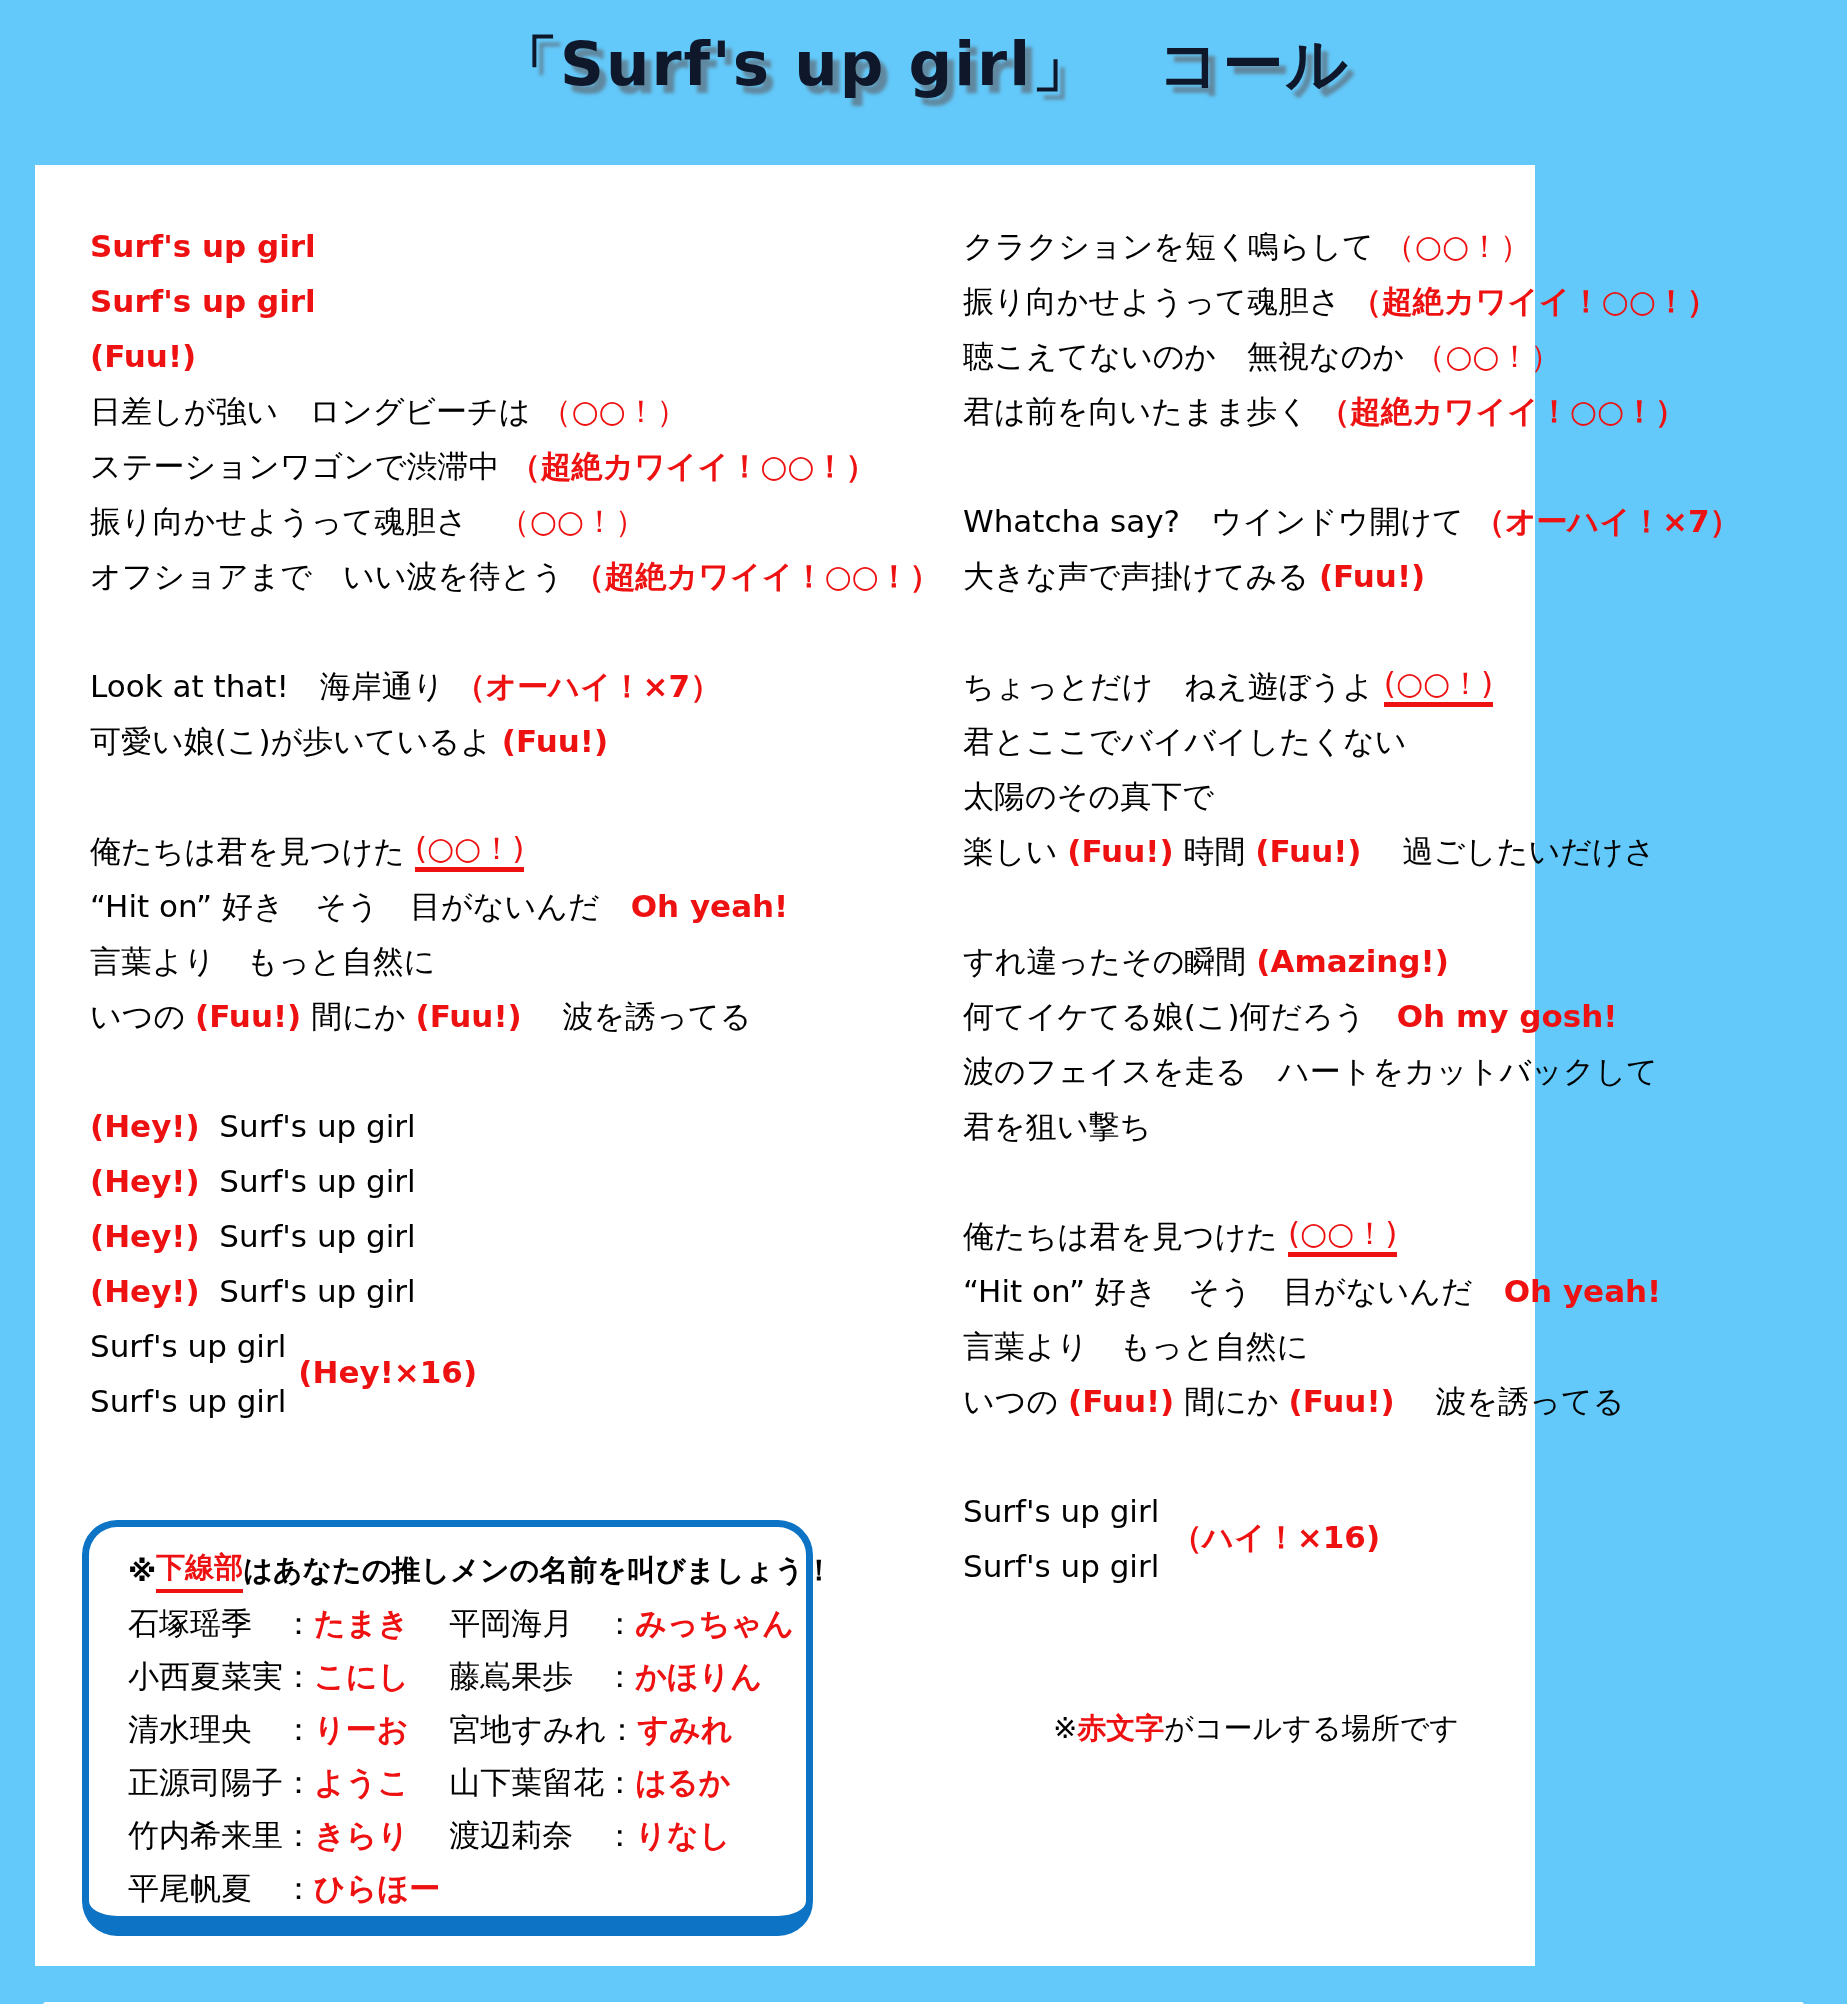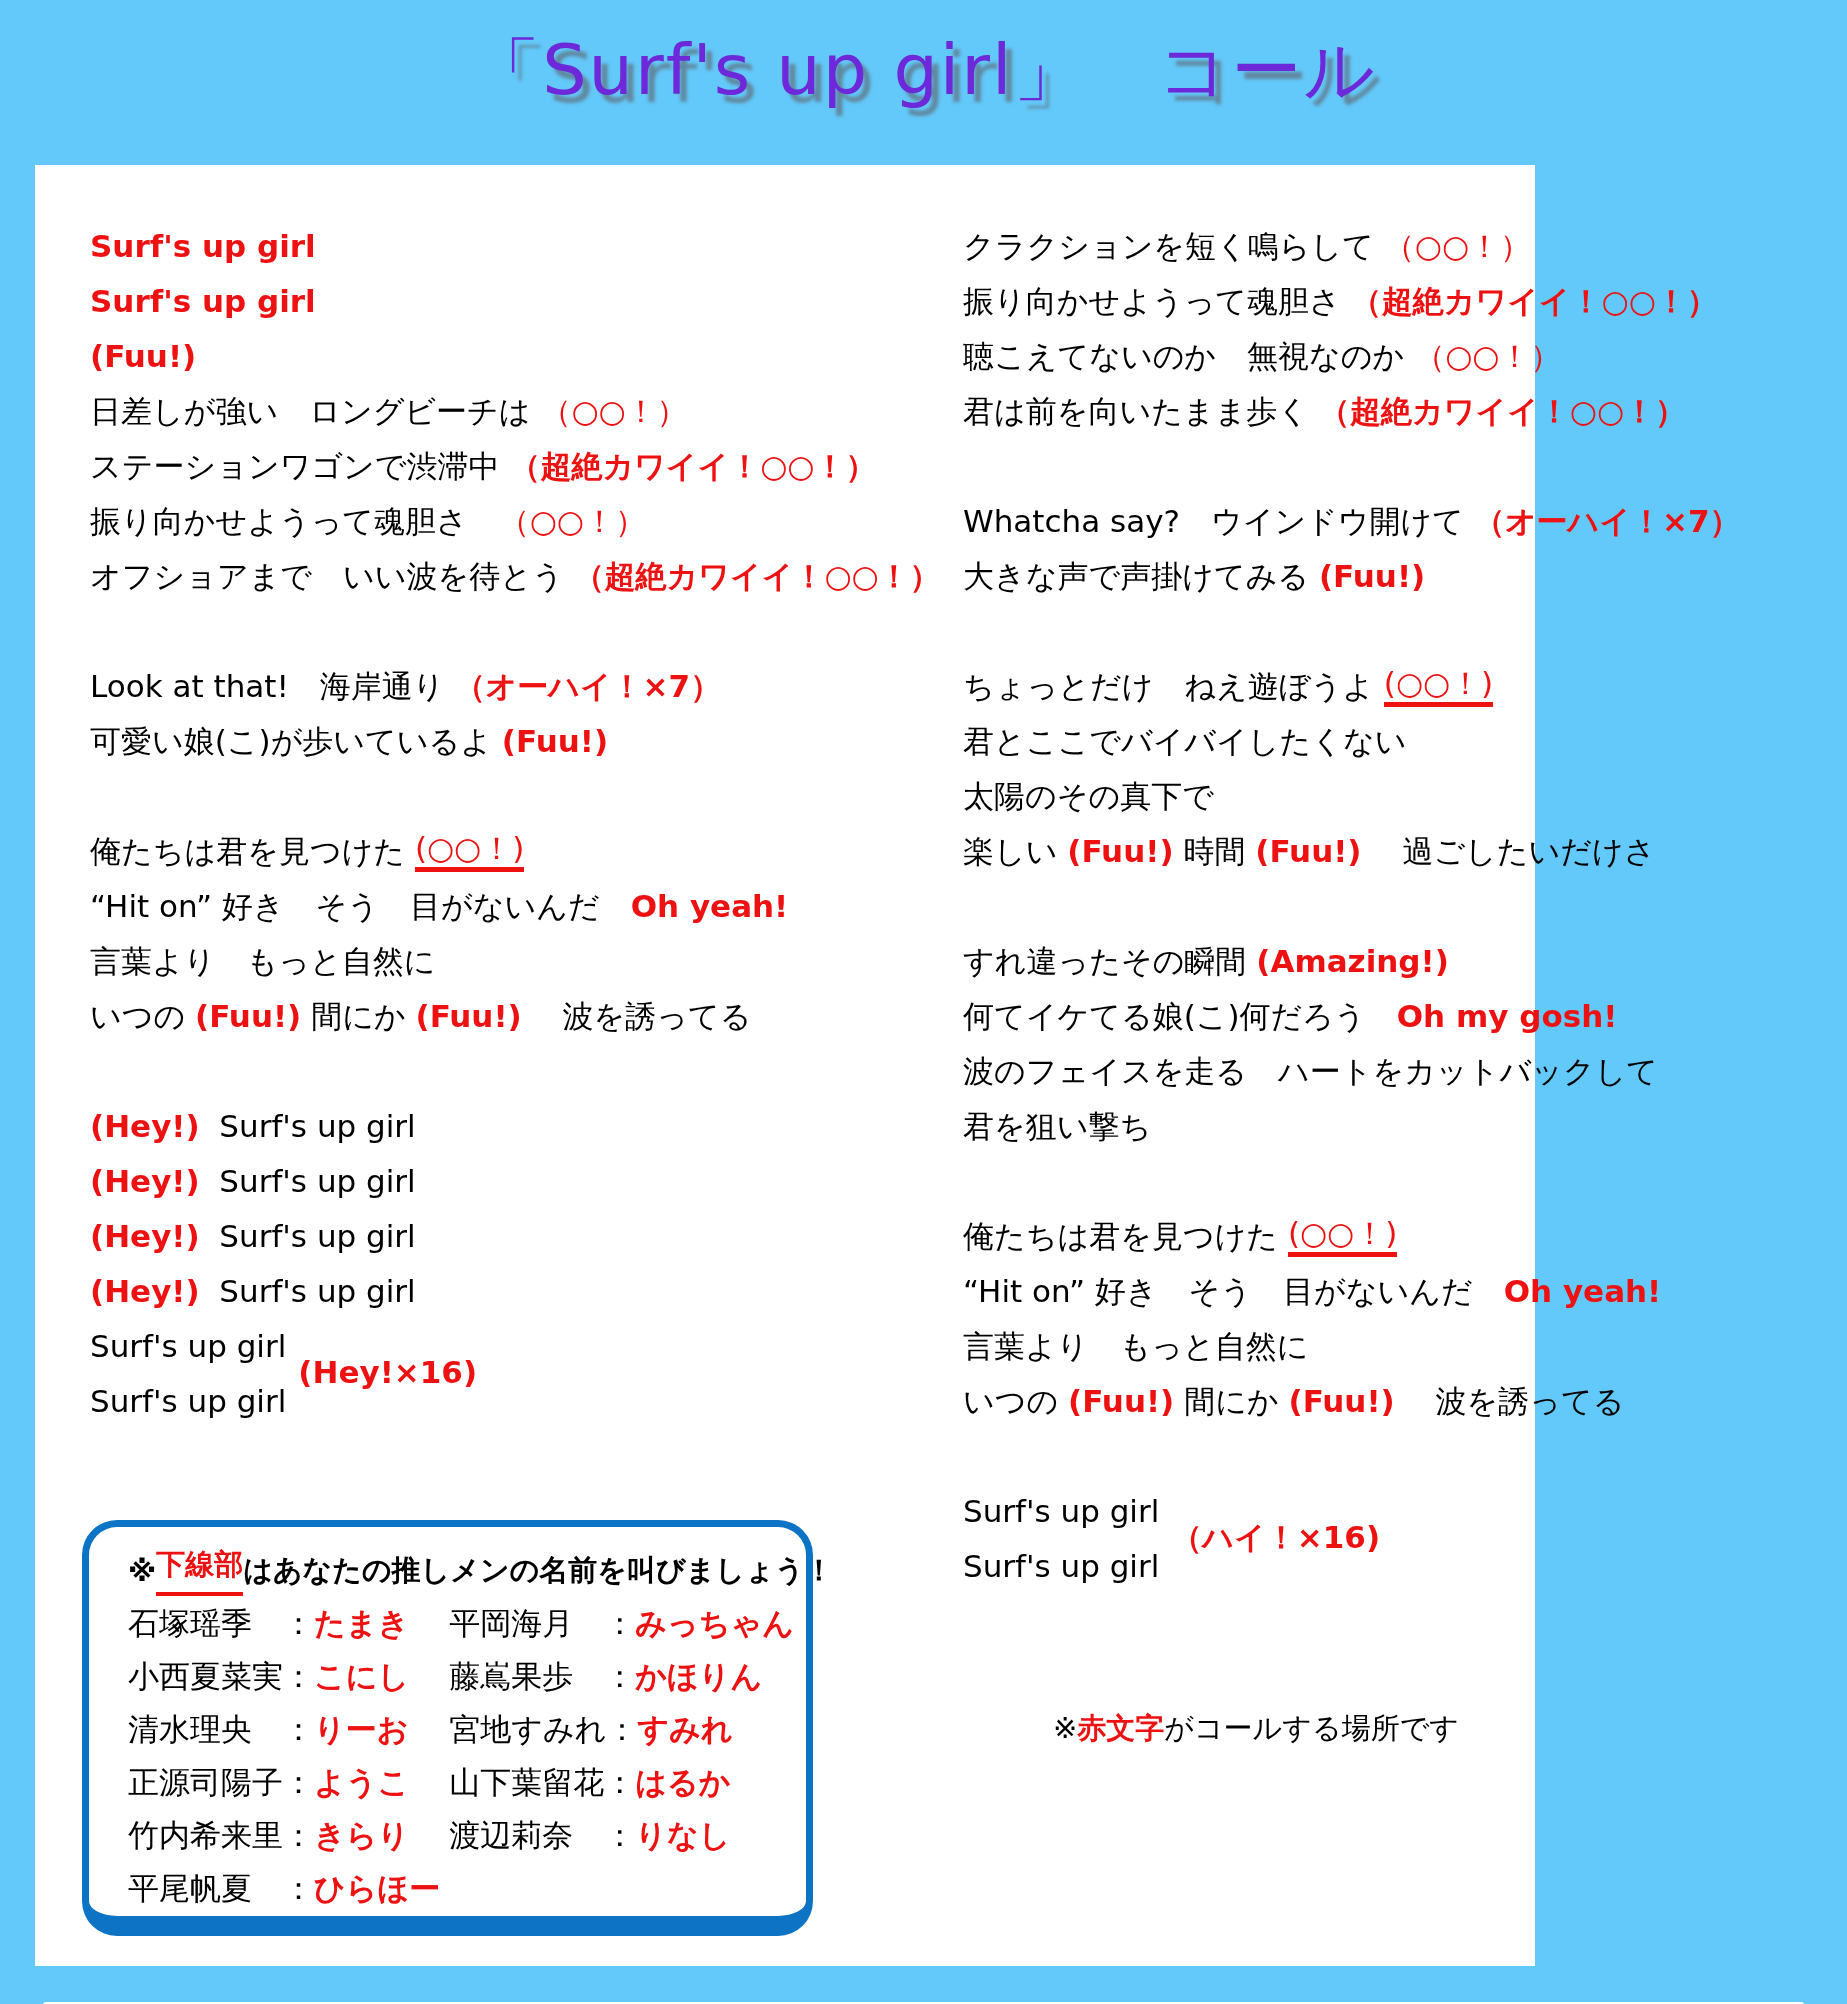--- a/index.html
+++ b/index.html
@@ -12,21 +12,21 @@
   html,body{margin:0;padding:0;}
   body{
     width:1847px;height:2005px;position:relative;overflow:hidden;
     background:var(--bg);
     font-family:"DejaVu Sans","Liberation Sans",sans-serif;
   }
   
   .title{
     position:absolute;left:0;top:24px;width:100%;
     text-align:center;
-    font-size:70px;font-weight:400;color:#6d28d9;
+    font-size:61px;font-weight:700;color:#0f172a;
     letter-spacing:2px;
     text-shadow:7px 8px 3.5px rgba(95,115,130,0.75);
     white-space:pre;
   }
   
   .panel{
     position:absolute;left:35px;top:165px;width:1500px;height:1801px;
     background:#ffffff;
   }
   
@@ -56,21 +56,21 @@
     border-bottom-width:20px;
     border-radius:35px;
     padding:17px 12px 0 39px;
   }
   .box-note{
     height:53px;display:flex;align-items:center;
     font-size:29px;font-weight:600;color:var(--ink);white-space:pre;
   }
   .box-note .u{
     color:var(--red);font-weight:700;display:inline-block;
-    border-bottom:4.5px solid var(--red);padding-bottom:7px;
+    border-bottom:4.5px solid var(--red);padding-bottom:1px;
   }
   .member-cols{display:flex;}
   .member-col-a{width:355px;}
   .member-row{
     height:53px;display:flex;align-items:center;
     font-size:31px;white-space:pre;
   }
   .member-name{color:var(--ink);font-weight:500;}
   .member-nick{color:var(--red);font-weight:700;}
   

